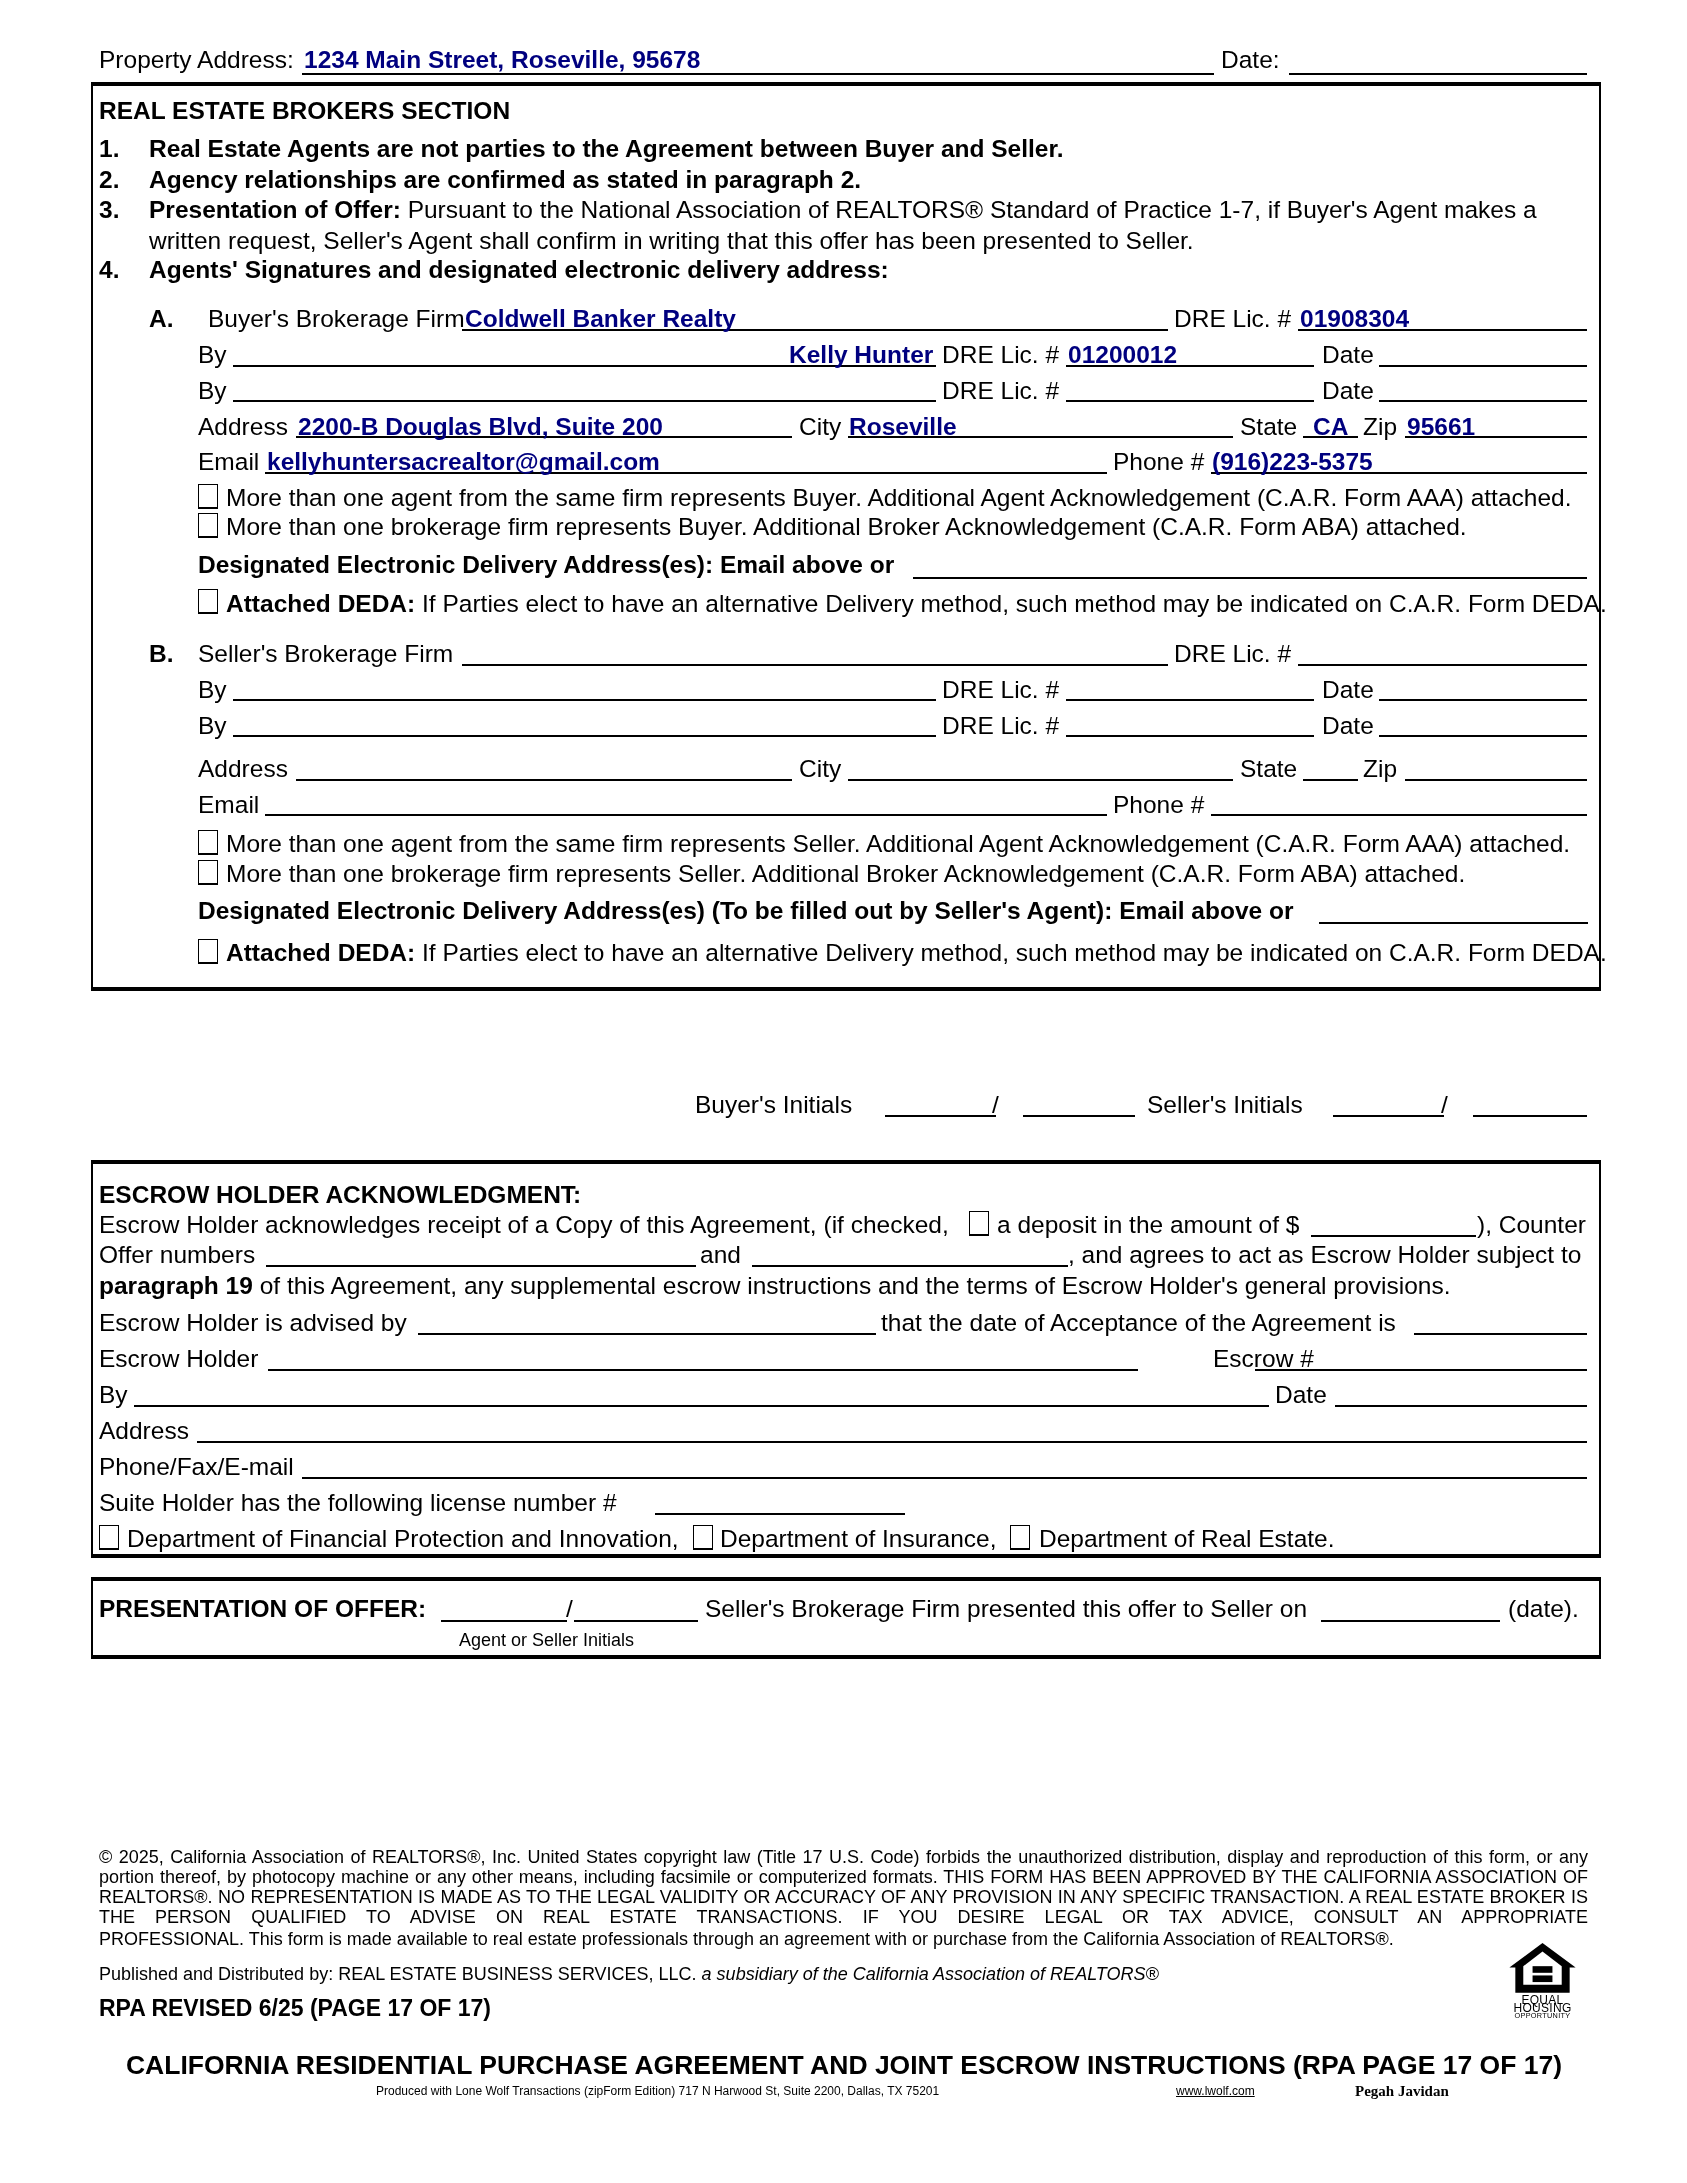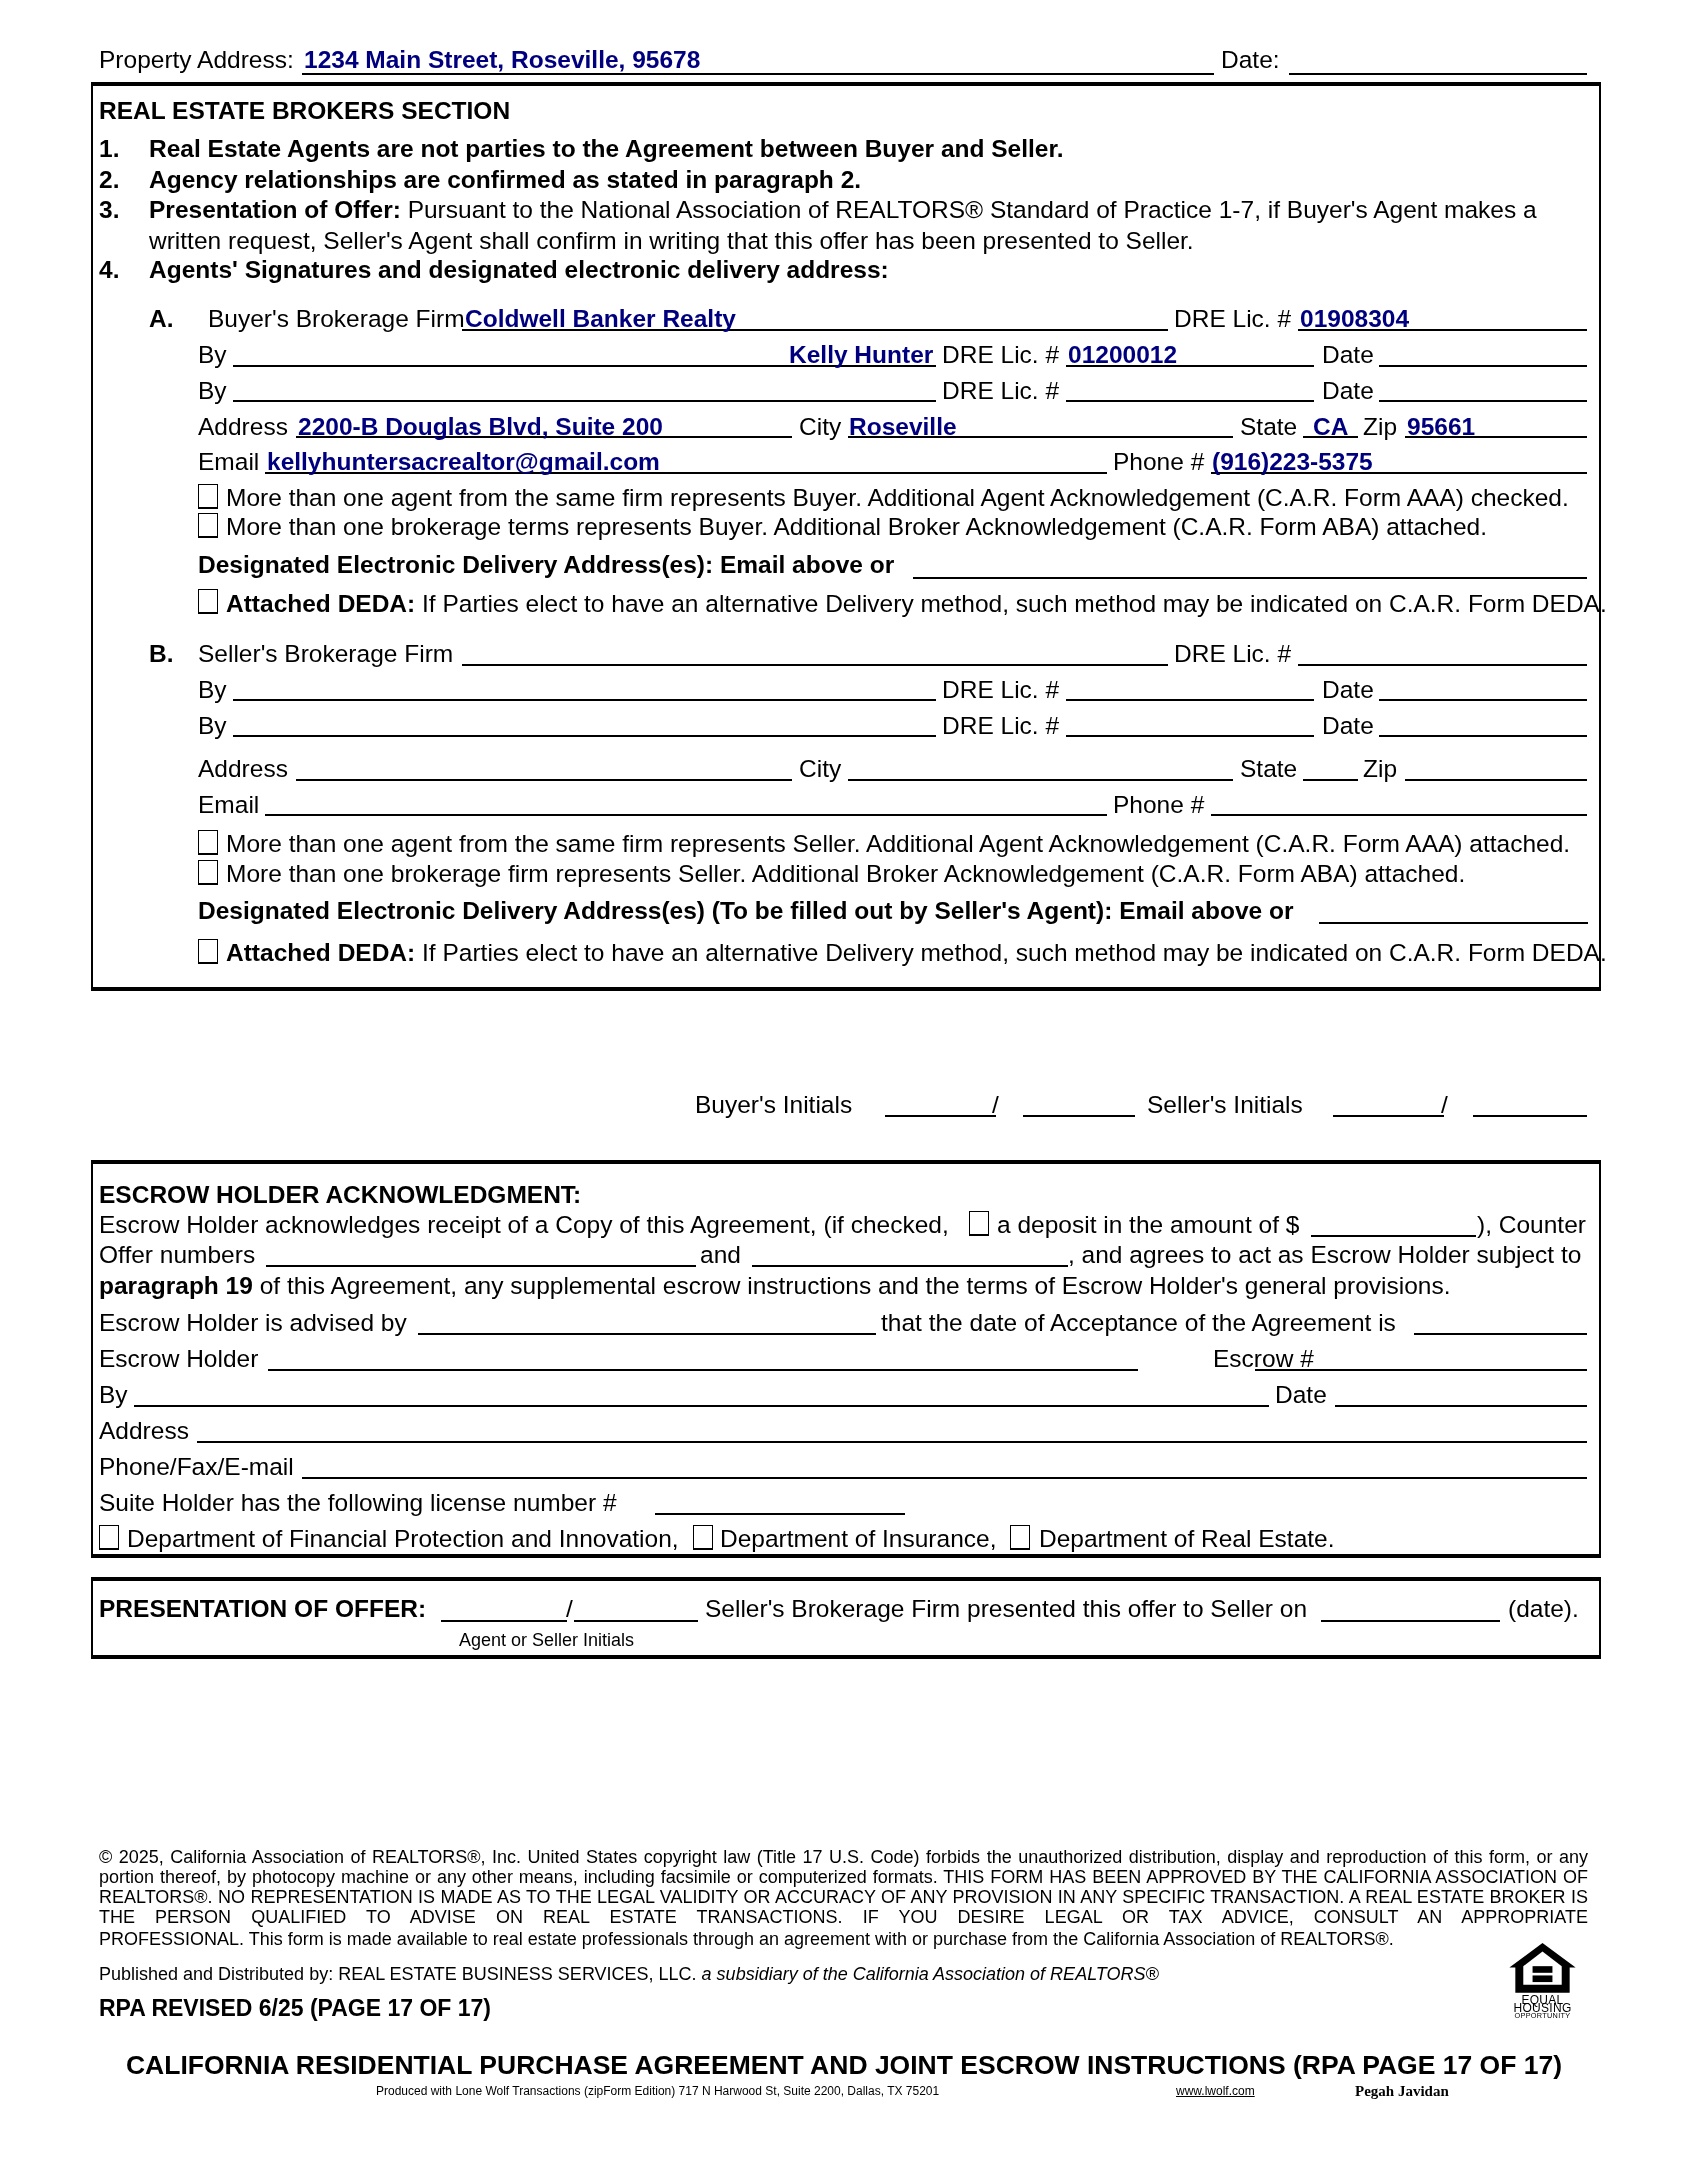--- a/index.html
+++ b/index.html
@@ -78,23 +78,23 @@
 <div class="abs t fill" style="left:1407px;top:412px;">95661</div>
 
 <div class="abs t" style="left:198px;top:447px;">Email</div>
 <div class="line" style="left:265px;top:472px;width:842px;"></div>
 <div class="abs t fill" style="left:267px;top:447px;">kellyhuntersacrealtor@gmail.com</div>
 <div class="abs t" style="left:1113px;top:447px;">Phone #</div>
 <div class="line" style="left:1211px;top:472px;width:376px;"></div>
 <div class="abs t fill" style="left:1212px;top:447px;">(916)223-5375</div>
 
 <div class="cb" style="left:198px;top:484px;"></div>
-<div class="abs t" style="left:226px;top:483px;">More than one agent from the same firm represents Buyer. Additional Agent Acknowledgement (C.A.R. Form AAA) checked.</div>
+<div class="abs t" style="left:226px;top:483px;">More than one agent from the same firm represents Buyer. Additional Agent Acknowledgement (C.A.R. Form AAA) attached.</div>
 <div class="cb" style="left:198px;top:513px;"></div>
-<div class="abs t" style="left:226px;top:512px;">More than one brokerage terms represents Buyer. Additional Broker Acknowledgement (C.A.R. Form ABA) attached.</div>
+<div class="abs t" style="left:226px;top:512px;">More than one brokerage firm represents Buyer. Additional Broker Acknowledgement (C.A.R. Form ABA) attached.</div>
 
 <div class="abs t b" style="left:198px;top:550px;">Designated Electronic Delivery Address(es): Email above or</div>
 <div class="line" style="left:913px;top:577px;width:674px;"></div>
 
 <div class="cb" style="left:198px;top:589px;"></div>
 <div class="abs t" style="left:226px;top:589px;"><span class="b">Attached DEDA:</span><span> If Parties elect to have an alternative Delivery method, such method may be indicated on C.A.R. Form DEDA.</span></div>
 
 <div class="abs t b" style="left:149px;top:639px;">B.</div>
 <div class="abs t" style="left:198px;top:639px;">Seller's Brokerage Firm</div>
 <div class="line" style="left:462px;top:664px;width:706px;"></div>

